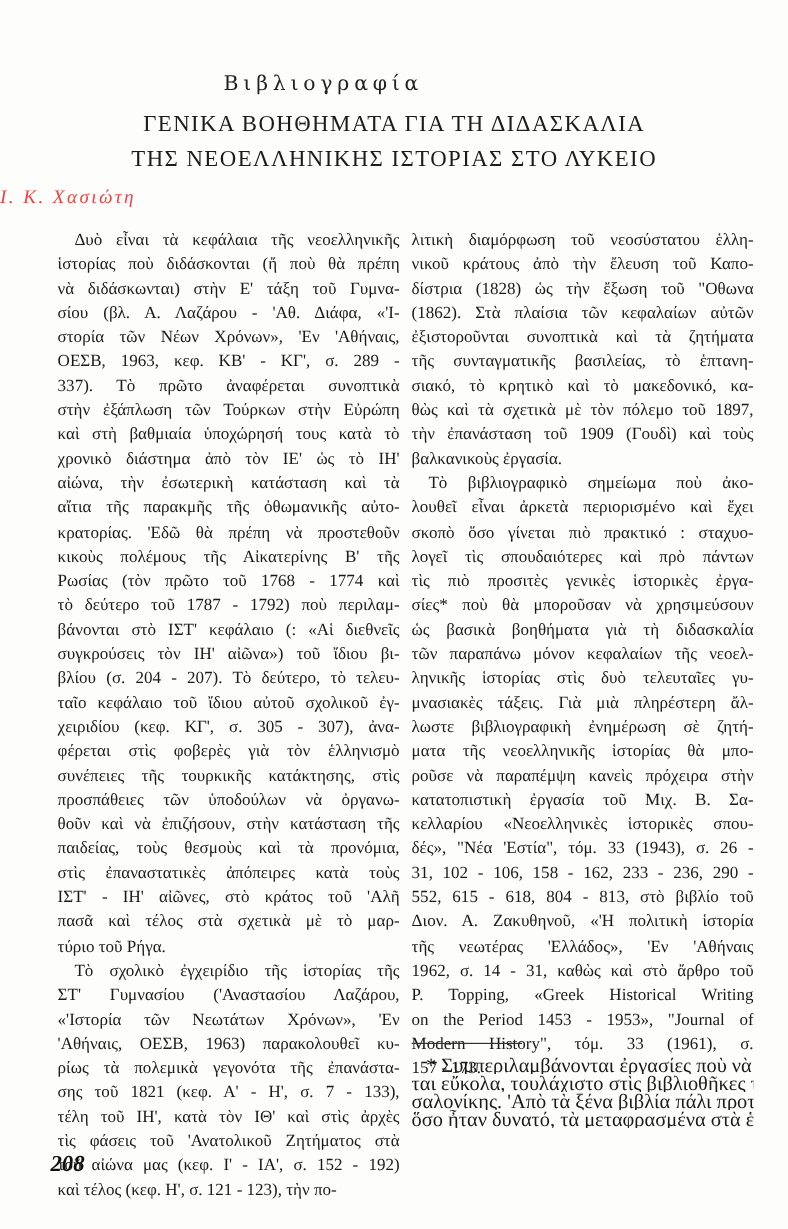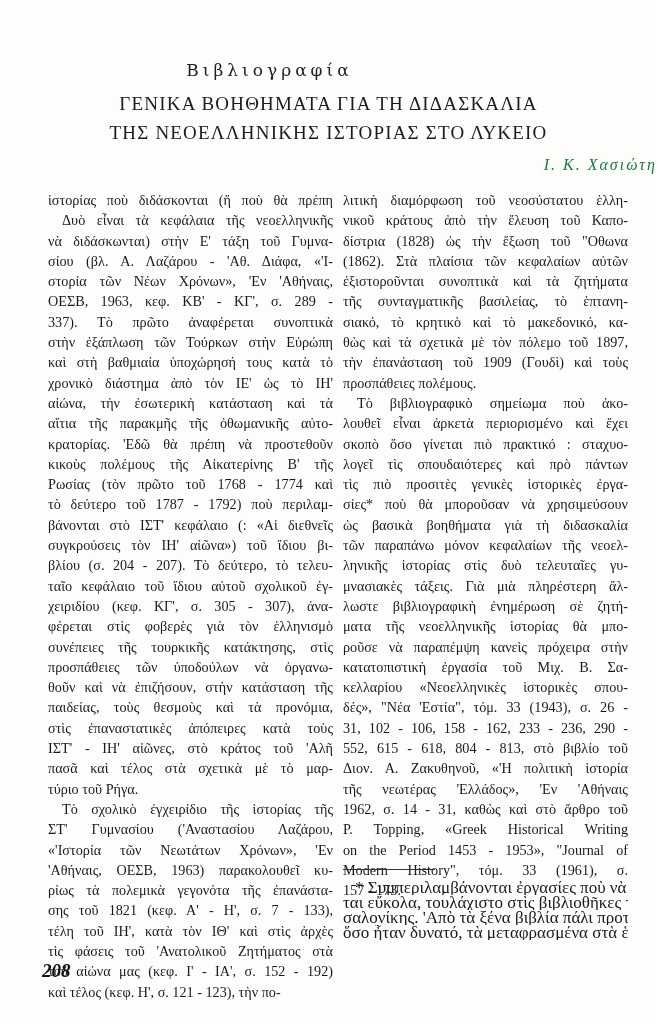--- a/index.html
+++ b/index.html
@@ -11,22 +11,22 @@
     position:absolute; top:60px; left:0; width:539px; text-align:center;
     font-size:17px; letter-spacing:4px; color:#222;
   }
   .title {
     position:absolute; left:0; width:657px; text-align:center;
     font-family:"Liberation Serif", serif; font-size:19px; letter-spacing:1.2px; color:#1c1c1c;
   }
   .title.l1 { top:93px; }
   .title.l2 { top:122px; }
   .author {
-    position:absolute; top:156px; left:0; width:657px; text-align:right;
-    font-family:"Liberation Serif", serif; font-style:italic; font-size:16px; letter-spacing:2px; color:#15803d;
+    position:absolute; top:156px; left:0; width:657px; text-align:left;
+    font-family:"Liberation Serif", serif; font-style:italic; font-size:16px; letter-spacing:2px; color:#ef4444;
   }
   .col { position:absolute; top:190px; width:285px; }
   .col.left { left:48px; }
   .col.right { left:343px; }
   .line {
     height:20.3px; line-height:20.3px; font-family:"Liberation Serif", serif; font-size:14.2px;
     white-space:nowrap; text-align:justify; text-align-last:justify; overflow:hidden;
   }
   .line.last { text-align-last:left; }
   .line.indent { padding-left:14px; }
@@ -47,22 +47,22 @@
 </style>
 </head>
 <body>
 
 <div class="section-label">Βιβλιογραφία</div>
 <div class="title l1">ΓΕΝΙΚΑ ΒΟΗΘΗΜΑΤΑ ΓΙΑ ΤΗ ΔΙΔΑΣΚΑΛΙΑ</div>
 <div class="title l2">ΤΗΣ ΝΕΟΕΛΛΗΝΙΚΗΣ ΙΣΤΟΡΙΑΣ ΣΤΟ ΛΥΚΕΙΟ</div>
 <div class="author">Ι. Κ. Χασιώτη</div>
 
 <div class="col left" id="leftcol">
+    <div class="line indent">Δυὸ εἶναι τὰ κεφάλαια τῆς νεοελληνικῆς</div>
     <div class="line">ἱστορίας ποὺ διδάσκονται (ἤ ποὺ θὰ πρέπη</div>
-    <div class="line indent">Δυὸ εἶναι τὰ κεφάλαια τῆς νεοελληνικῆς</div>
     <div class="line">νὰ διδάσκωνται) στὴν Ε' τάξη τοῦ Γυμνα-</div>
     <div class="line">σίου (βλ. Α. Λαζάρου - 'Αθ. Διάφα, «'Ι-</div>
     <div class="line">στορία τῶν Νέων Χρόνων», 'Εν 'Αθήναις,</div>
     <div class="line">ΟΕΣΒ, 1963, κεφ. ΚΒ' - ΚΓ', σ. 289 -</div>
     <div class="line">337). Τὸ πρῶτο ἀναφέρεται συνοπτικὰ</div>
     <div class="line">στὴν ἐξάπλωση τῶν Τούρκων στὴν Εὐρώπη</div>
     <div class="line">καὶ στὴ βαθμιαία ὑποχώρησή τους κατὰ τὸ</div>
     <div class="line">χρονικὸ διάστημα ἀπὸ τὸν ΙΕ' ὡς τὸ ΙΗ'</div>
     <div class="line">αἰώνα, τὴν ἐσωτερικὴ κατάσταση καὶ τὰ</div>
     <div class="line">αἴτια τῆς παρακμῆς τῆς ὀθωμανικῆς αὐτο-</div>
@@ -98,21 +98,21 @@
 <div class="col right" id="rightcol">
     <div class="line">λιτικὴ διαμόρφωση τοῦ νεοσύστατου ἑλλη-</div>
     <div class="line">νικοῦ κράτους ἀπὸ τὴν ἔλευση τοῦ Καπο-</div>
     <div class="line">δίστρια (1828) ὡς τὴν ἔξωση τοῦ "Οθωνα</div>
     <div class="line">(1862). Στὰ πλαίσια τῶν κεφαλαίων αὐτῶν</div>
     <div class="line">ἐξιστοροῦνται συνοπτικὰ καὶ τὰ ζητήματα</div>
     <div class="line">τῆς συνταγματικῆς βασιλείας, τὸ ἑπτανη-</div>
     <div class="line">σιακό, τὸ κρητικὸ καὶ τὸ μακεδονικό, κα-</div>
     <div class="line">θὼς καὶ τὰ σχετικὰ μὲ τὸν πόλεμο τοῦ 1897,</div>
     <div class="line">τὴν ἐπανάσταση τοῦ 1909 (Γουδὶ) καὶ τοὺς</div>
-    <div class="line last">προσπάθειες πολέμους.</div>
+    <div class="line last">βαλκανικοὺς ἐργασία.</div>
     <div class="line indent">Τὸ βιβλιογραφικὸ σημείωμα ποὺ ἀκο-</div>
     <div class="line">λουθεῖ εἶναι ἀρκετὰ περιορισμένο καὶ ἔχει</div>
     <div class="line">σκοπὸ ὅσο γίνεται πιὸ πρακτικό : σταχυο-</div>
     <div class="line">λογεῖ τὶς σπουδαιότερες καὶ πρὸ πάντων</div>
     <div class="line">τὶς πιὸ προσιτὲς γενικὲς ἱστορικὲς ἐργα-</div>
     <div class="line">σίες* ποὺ θὰ μποροῦσαν νὰ χρησιμεύσουν</div>
     <div class="line">ὡς βασικὰ βοηθήματα γιὰ τὴ διδασκαλία</div>
     <div class="line">τῶν παραπάνω μόνον κεφαλαίων τῆς νεοελ-</div>
     <div class="line">ληνικῆς ἱστορίας στὶς δυὸ τελευταῖες γυ-</div>
     <div class="line">μνασιακὲς τάξεις. Γιὰ μιὰ πληρέστερη ἄλ-</div>

